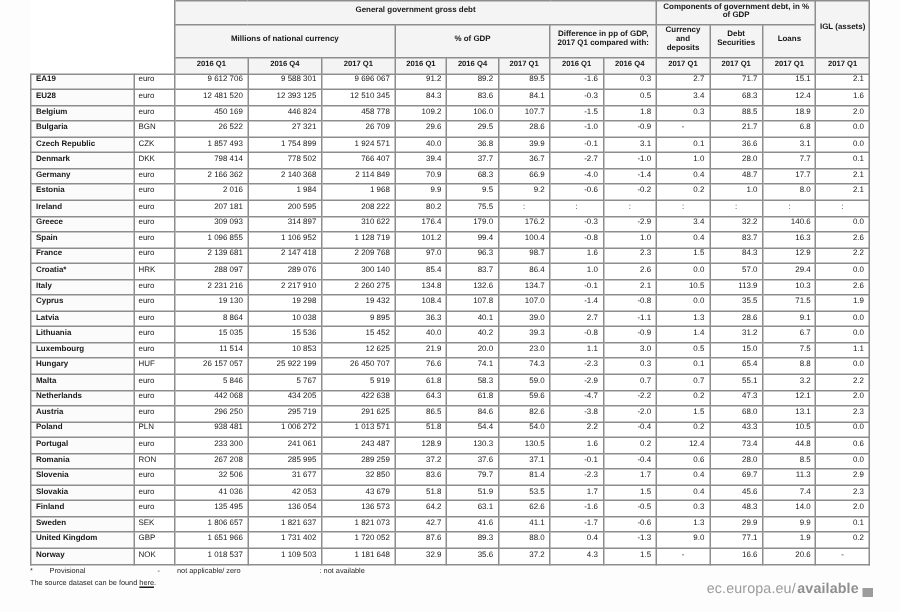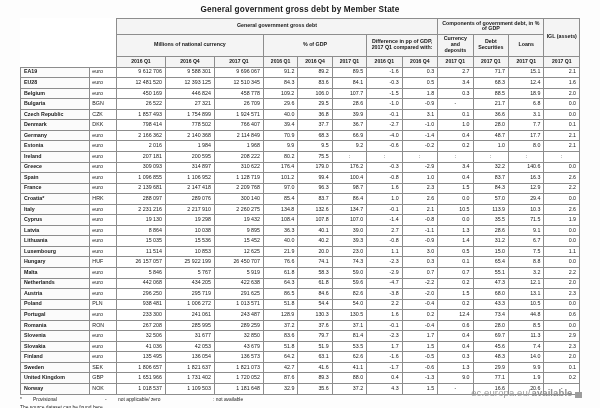--- a/index.html
+++ b/index.html
@@ -141,21 +141,20 @@
   col.c-pct     { width: 33px; }
   col.c-diff    { width: 34px; }
   col.c-comp    { width: 34px; }
   col.c-igl     { width: 34px; }
 </style>
 </head>
 <body>
 
 <div id="page">
 
-  <div class="page-title">General government gross debt by Member State</div>
 
   <table class="debt">
     <colgroup>
       <col class="c-country">
         <col class="c-curr">
       <col class="c-mn">
         <col class="c-mn">
         <col class="c-mn">
       <col class="c-pct">
         <col class="c-pct">

